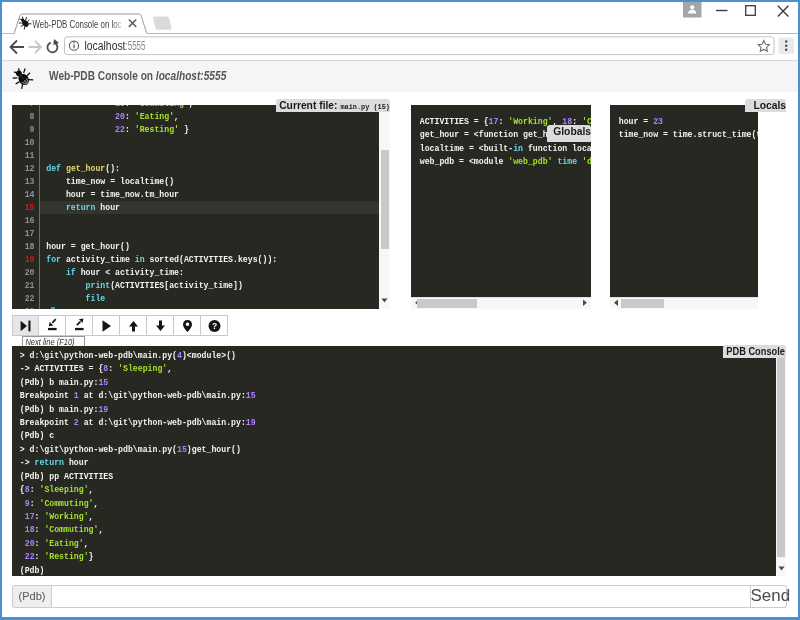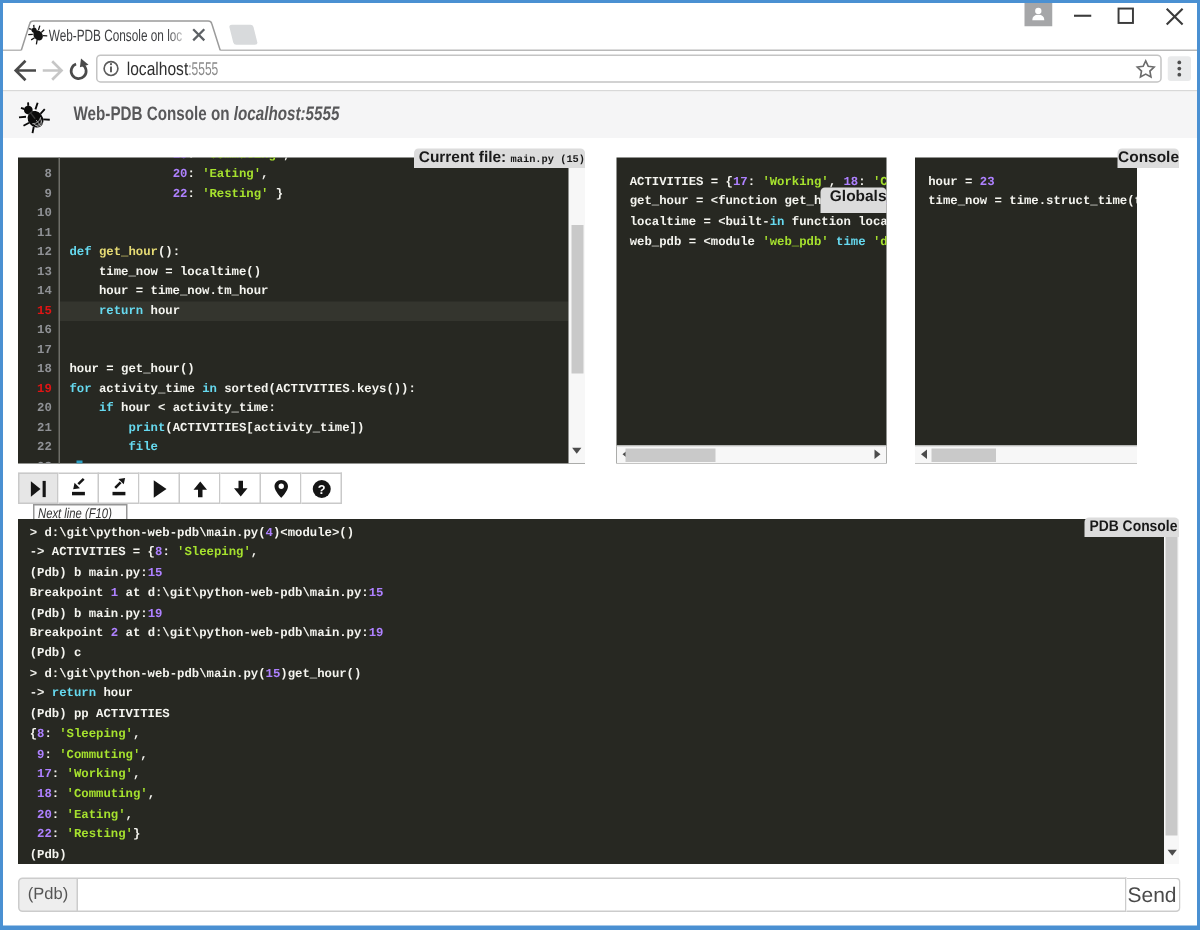--- a/index.html
+++ b/index.html
@@ -173,21 +173,21 @@
 time_now = time.struct_time(tm_year=2016</pre>
   <div class="sbv" style="left:0;top:192.8px;width:176px;height:11.8px;border-top:1px solid #e0e0e0;"></div>
   <svg class="abs" style="left:1px;top:193.5px" width="10" height="10">
       <path d="M7 1.6 l-4 3.2 l4 3.2 z" fill="#4c4c4c"></path>
     </svg>
   <div class="thumb" style="left:11px;top:194.3px;width:43px;height:9px;"></div>
   <svg class="abs" style="left:165px;top:193.5px" width="10" height="10">
       <path d="M3 1.6 l4 3.2 l-4 3.2 z" fill="#4c4c4c"></path>
     </svg>
 </div>
-<div class="plabel" style="left:744.5px;top:99.2px;width:41.5px;height:13.1px;">Console</div>
+<div class="plabel" style="left:744.5px;top:99.2px;width:41.5px;height:13.1px;">Locals</div>
 
 <div class="abs" style="left:12px;top:315.2px;height:20.8px;">
   <div id="btnrow" style="display:flex;height:20.8px;">
       <div style="box-sizing: border-box; width: 27px; height: 20.8px; border: 1px solid rgb(201, 201, 201); background: rgb(230, 230, 230); display: flex; align-items: center; justify-content: center;">
         <svg width="17" height="18" viewBox="0 0 17 18">
           <path d="M3.6 3.8 L3.6 14.2 L10 9 Z" fill="#151515"></path>
           <rect x="11.4" y="3.6" width="2.1" height="10.8" fill="#151515"></rect>
         </svg>
       </div>
       <div style="box-sizing: border-box; width: 27px; height: 20.8px; border-top: 1px solid rgb(201, 201, 201); border-right: 1px solid rgb(201, 201, 201); border-bottom: 1px solid rgb(201, 201, 201); border-image: initial; border-left: none; background: rgb(255, 255, 255); display: flex; align-items: center; justify-content: center;">
@@ -258,18 +258,18 @@
   <div class="thumb" style="left:765px;top:6px;width:8px;height:205px;"></div>
   <svg class="abs" style="left:763.5px;top:216px" width="11" height="12">
       <path d="M2.4 4.5 h6.2 l-3.1 4 z" fill="#4c4c4c"></path>
     </svg>
 </div>
 <div class="plabel" style="left:723px;top:345px;width:63px;height:13.1px;"><span style="display:inline-block;transform:scaleX(0.9);transform-origin:50% 0;">PDB Console</span></div>
 
 <div class="abs" style="left:12px;top:585px;height:22.5px;display:flex;">
   <div style="box-sizing:border-box;width:40px;height:22.5px;background:#eeeeee;border:1px solid #cccccc;border-radius:3px 0 0 3px;color:#555;font-size:11px;line-height:20.5px;text-align:center;">(Pdb)</div>
   <div style="box-sizing:border-box;width:698.5px;height:22.5px;background:#fff;border:1px solid #cccccc;border-left:none;"></div>
-  <div style="box-sizing:border-box;width:36px;height:22.5px;background:#ffffff;border:1px solid #cccccc;border-left:none;border-radius:0 3px 3px 0;color:#4a4a4a;font-size:14px;line-height:20.5px;text-align:center;">Send</div>
+  <div style="box-sizing:border-box;width:36px;height:22.5px;background:#ffffff;border:1px solid #cccccc;border-left:none;border-radius:0 3px 3px 0;color:#4a4a4a;font-size:17px;line-height:20.5px;">Send</div>
 </div>
 
 <div class="abs" style="left:0;top:0;width:2px;height:620px;background:#4a90d2;"></div>
 <div class="abs" style="left:798px;top:0;width:2px;height:620px;background:#4a90d2;"></div>
 <div class="abs" style="left:0;top:617px;width:800px;height:3px;background:#4a90d2;"></div>
 
 </body></html>

